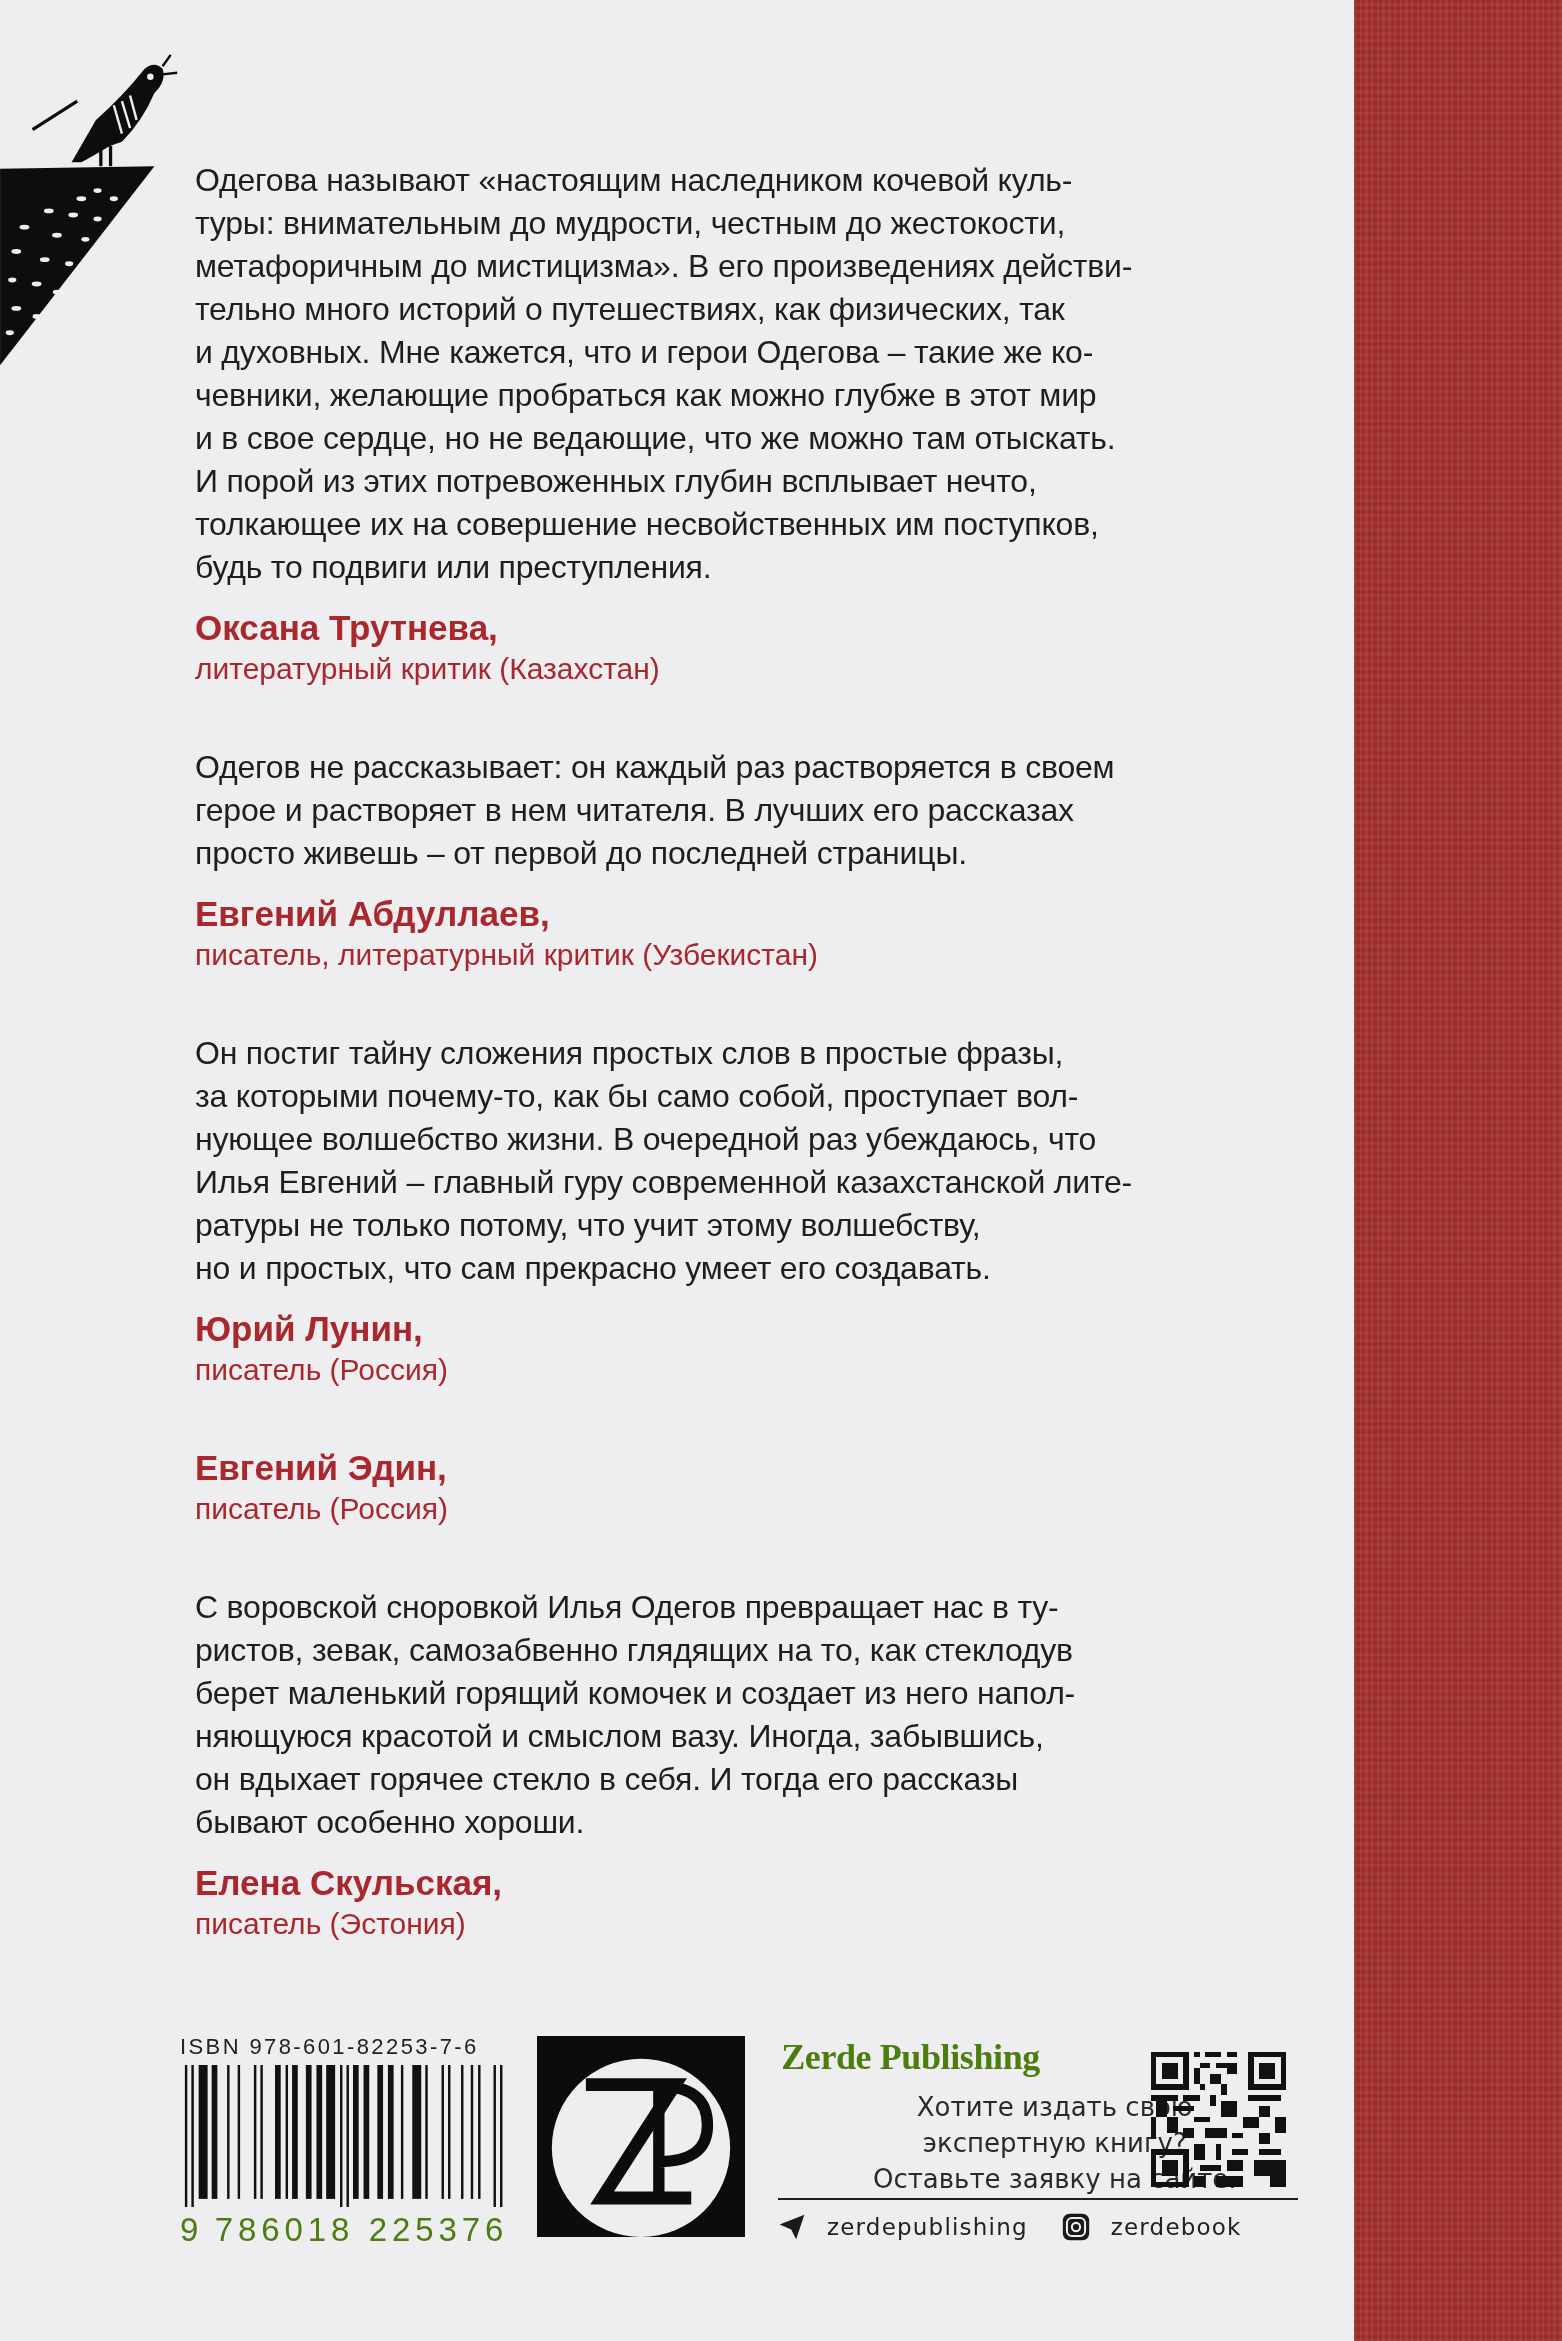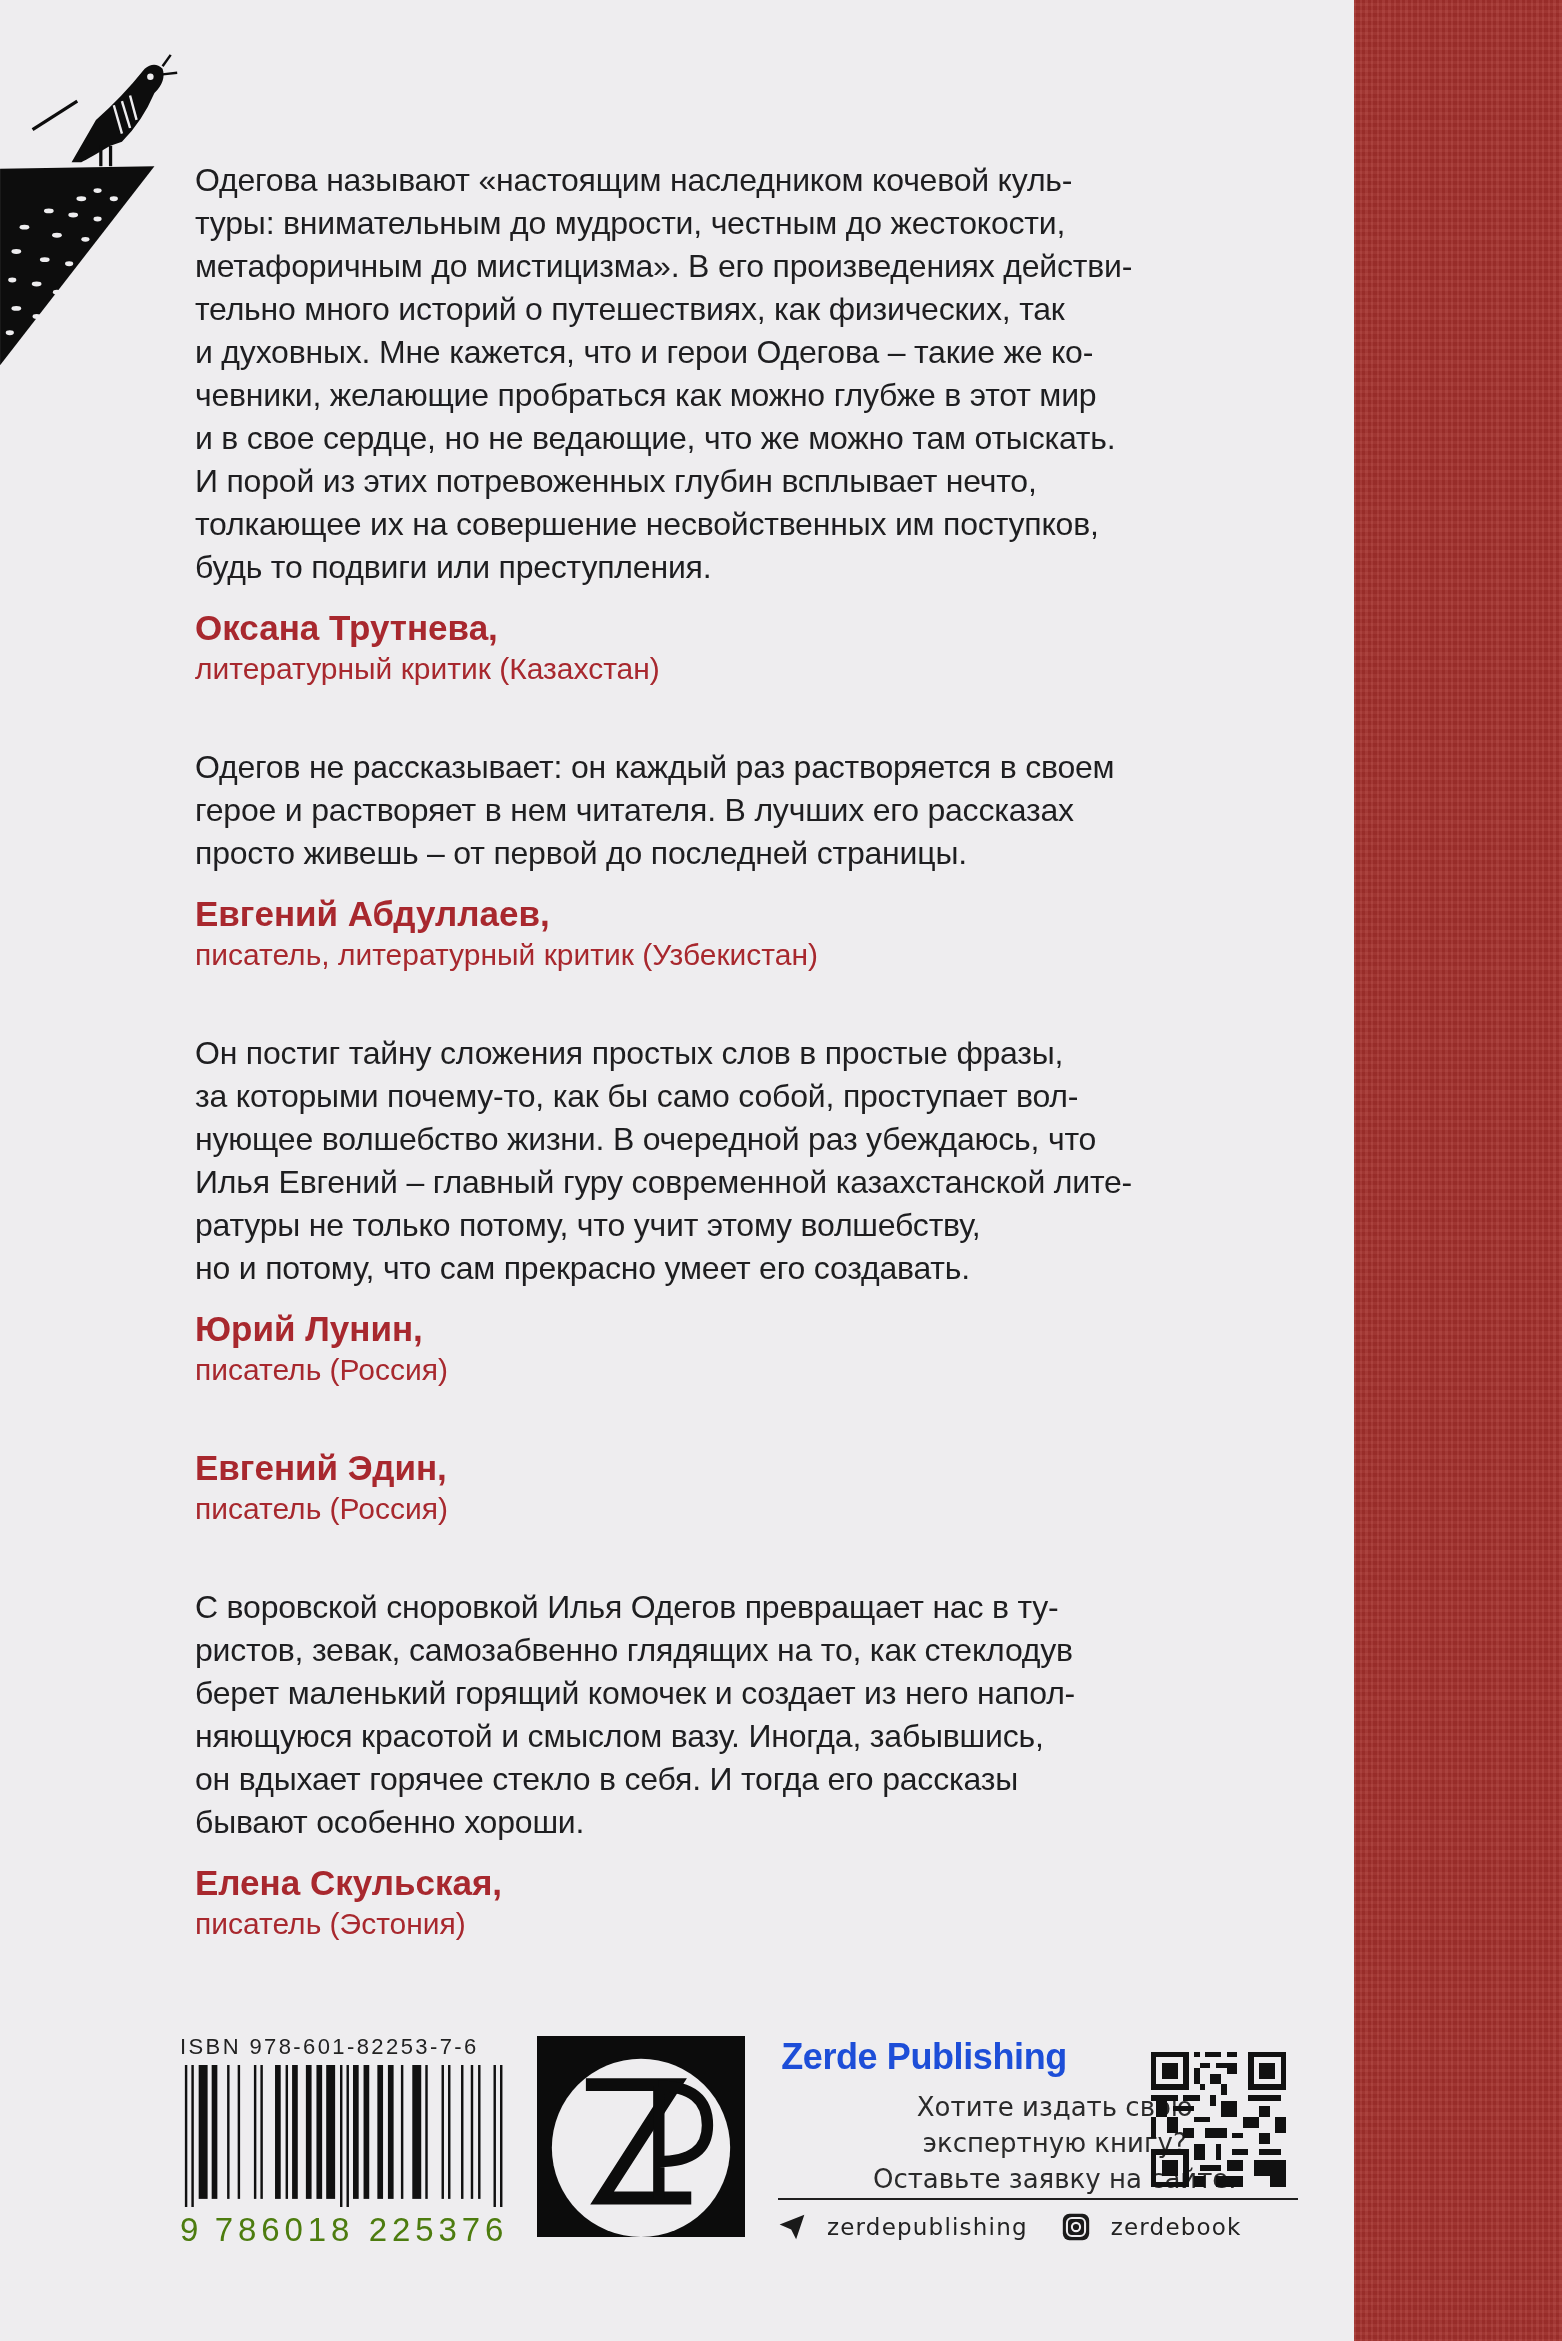--- a/index.html
+++ b/index.html
@@ -51,22 +51,22 @@
   .barcode-digits .lead { margin-right: 11.4px; }
   .barcode-digits .grp1 { margin-right: 14.6px; }
   .logo {
     position: absolute; left: 537px; top: 2036px; width: 208px; height: 201px;
     background: #0c0c0c;
   }
   .publisher {
     position: absolute; left: 778px; top: 2036px; width: 552px;
   }
   .publisher-name {
-    font-size: 36px; font-weight: bold; color: #1d4ed8; margin-left: 3.2px;
-    font-family: Liberation Sans, sans-serif; letter-spacing: -0.4px;
+    font-size: 36px; font-weight: bold; color: #4d7c0f; margin-left: 3.2px;
+    font-family: Liberation Serif, serif; letter-spacing: -0.4px;
   }
   .promo { margin-top: 11.4px; margin-left: 1.6px; text-align: center; }
   .promo span {
     display: block; font-size: 26px; line-height: 36px; color: #2a2a2a;
     font-family: "DejaVu Sans", sans-serif;
   }
   .divider {
     position: absolute; left: 0; top: 162px; width: 520px; height: 2.4px; background: #1f1f1f;
   }
   .socials {
@@ -149,21 +149,21 @@
     <div class="author-role">писатель, литературный критик (Узбекистан)</div>
   </div>
 
   <div class="quote-block">
     <p class="quote-text">
       <span>Он постиг тайну сложения простых слов в простые фразы,</span>
       <span>за которыми почему-то, как бы само собой, проступает вол-</span>
       <span>нующее волшебство жизни. В очередной раз убеждаюсь, что</span>
       <span>Илья Евгений – главный гуру современной казахстанской лите-</span>
       <span>ратуры не только потому, что учит этому волшебству,</span>
-      <span>но и потому, что сам прекрасно умеет его создавать.</span>
+      <span>но и простых, что сам прекрасно умеет его создавать.</span>
     </p>
     <div class="author-name">Юрий Лунин,</div>
     <div class="author-role">писатель (Россия)</div>
   </div>
 
   <div class="quote-block">
     <div class="author-name">Евгений Эдин,</div>
     <div class="author-role">писатель (Россия)</div>
   </div>
 

